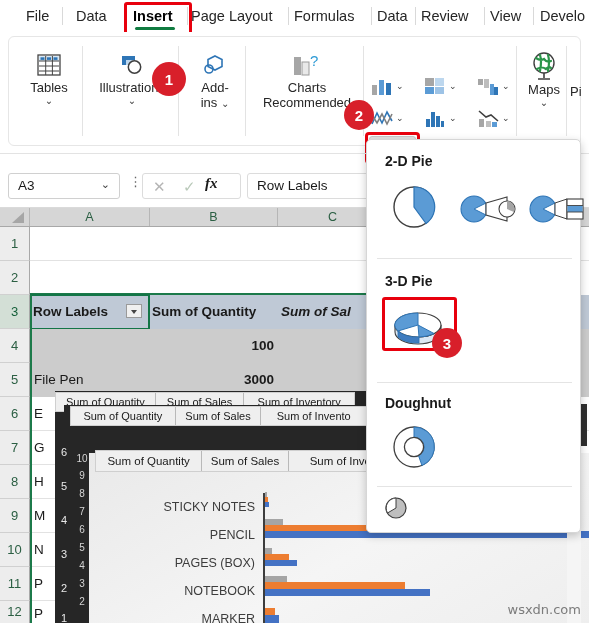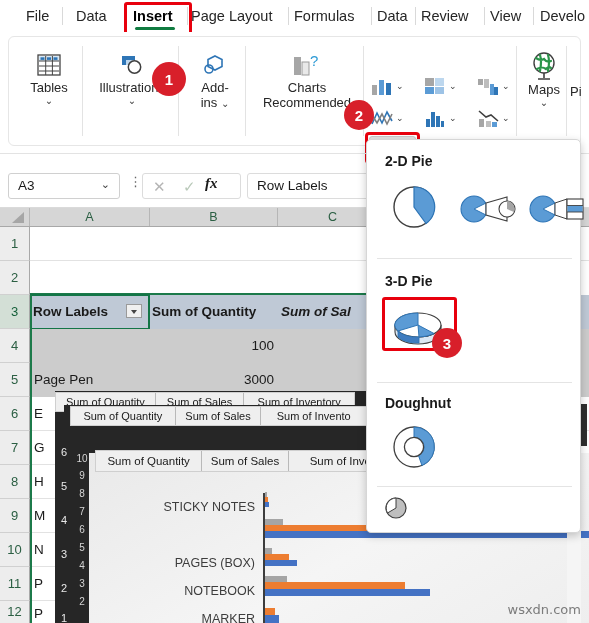--- a/index.html
+++ b/index.html
@@ -59,21 +59,21 @@
   .colcell{position:absolute;top:0;height:18px;line-height:18px;text-align:center;font-size:12.5px;color:#2b5f43;
     border-right:1px solid #b6b6b6;box-sizing:border-box;}
   .cornerbox{position:absolute;left:0;top:0;width:30px;height:18px;background:#d6d6d6;border-right:1px solid #b6b6b6;box-sizing:border-box;}
   .corner-tri{position:absolute;left:12px;top:4px;width:0;height:0;border-left:12px solid transparent;border-bottom:11px solid #a6a6a6;}
   .rowhdr{position:absolute;left:0;width:30px;background:#ededed;border-right:1px solid #a8a8a8;
     border-bottom:1px solid #d0d0d0;box-sizing:border-box;text-align:center;font-size:13px;color:#2b5f43;}
   .rowhdr.sel{background:#d3dfd6;color:#16603a;font-weight:normal;}
   .cellrow{position:absolute;left:30px;box-sizing:border-box;}
   .cellgrid-line{position:absolute;background:#e2e2e2;}
   .cell{position:absolute;box-sizing:border-box;font-size:13.5px;color:#1a1a1a;overflow:hidden;white-space:nowrap;}
-  .cell.num{text-align:right;}
+  .cell.num{text-align:right;font-weight:bold;}
   .hdrcell{background:#bfbfbf;font-weight:bold;}
   .selborder{position:absolute;border:2px solid #137547;box-sizing:border-box;pointer-events:none;}
   .filterbtn{position:absolute;width:16px;height:14px;background:#f0f0f0;border:1px solid #9a9a9a;box-sizing:border-box;}
   .filterbtn::after{content:"";position:absolute;left:4px;top:5px;width:0;height:0;
     border-left:3.5px solid transparent;border-right:3.5px solid transparent;border-top:4px solid #444;}
   .greenrow{position:absolute;background:#1c7a4a;}
 
   
   .chartwin{position:absolute;box-sizing:border-box;}
   .chart-dark{background:#262626;}
@@ -342,21 +342,21 @@
     <div class="cell hdrcell" style="left:33px;top:92px;width:112px;height:24px;line-height:24px;background:transparent;">Row Labels</div>
     <div class="filterbtn" style="left:126px;top:96px;"></div>
     <div class="cell hdrcell" style="left:152px;top:92px;width:126px;height:24px;line-height:24px;background:transparent;">Sum of Quantity</div>
     <div class="cell hdrcell" style="left:281px;top:92px;width:106px;height:24px;line-height:24px;background:transparent;font-style:italic;">Sum of Sal</div>
     <div class="selborder" style="left:30px;top:86px;width:120px;height:36px;"></div>
 
     <div class="cellrow" style="top:121px;height:34px;width:559px;background:#cccccc;"></div>
     <div class="cell num" style="left:150px;top:126px;width:124px;height:24px;line-height:24px;">100</div>
 
     <div class="cellrow" style="top:155px;height:34px;width:559px;background:#cccccc;"></div>
-    <div class="cell" style="left:34px;top:160px;width:120px;height:24px;line-height:24px;">Page Pen</div>
+    <div class="cell" style="left:34px;top:160px;width:120px;height:24px;line-height:24px;">File Pen</div>
     <div class="cell num" style="left:150px;top:160px;width:124px;height:24px;line-height:24px;">3000</div>
     <div class="cell num" style="left:278px;top:160px;width:108px;height:24px;line-height:24px;">28</div>
 
     <div class="cellrow" style="top:189px;height:228px;width:559px;background:#ffffff;"></div>
     <div class="cellgrid-line" style="left:30px;top:222px;width:559px;height:1px;"></div>
     <div class="cellgrid-line" style="left:30px;top:256px;width:559px;height:1px;"></div>
     <div class="cellgrid-line" style="left:30px;top:290px;width:559px;height:1px;"></div>
     <div class="cellgrid-line" style="left:30px;top:324px;width:559px;height:1px;"></div>
     <div class="cellgrid-line" style="left:30px;top:358px;width:559px;height:1px;"></div>
     <div class="cellgrid-line" style="left:30px;top:392px;width:559px;height:1px;"></div>
@@ -416,20 +416,21 @@
     <div class="chart3" style="left:89px;top:245px;width:500px;height:172px;"></div>
     <div class="cw-hdrstrip" style="left:95px;top:242px;width:298px;height:22px;">
       <div class="cw-hdr-item" style="width:106px;font-size:11.5px;">Sum of Quantity</div>
       <div class="cw-hdr-sep"></div>
       <div class="cw-hdr-item" style="width:86px;font-size:11.5px;">Sum of Sales</div>
       <div class="cw-hdr-sep"></div>
       <div class="cw-hdr-item" style="width:104px;font-size:11.5px;">Sum of Inve</div>
     </div>
 
     <div class="catlab" style="left:110px;top:292px;width:145px;">STICKY NOTES</div>
+    <div class="catlab" style="left:110px;top:320px;width:145px;">PENCIL</div>
     <div class="catlab" style="left:110px;top:348px;width:145px;">PAGES (BOX)</div>
     <div class="catlab" style="left:110px;top:376px;width:145px;">NOTEBOOK</div>
     <div class="catlab" style="left:110px;top:404px;width:145px;">MARKER</div>
 
     <div class="axisline" style="left:263px;top:285px;width:2px;height:132px;"></div>
 
     <div class="bar" style="left:265px;top:284px;width:2px;height:5px;background:#a5a5a5;"></div>
     <div class="bar" style="left:265px;top:289px;width:3px;height:5px;background:#ed7d31;"></div>
     <div class="bar" style="left:265px;top:294px;width:4px;height:5px;background:#4472c4;"></div>
 

